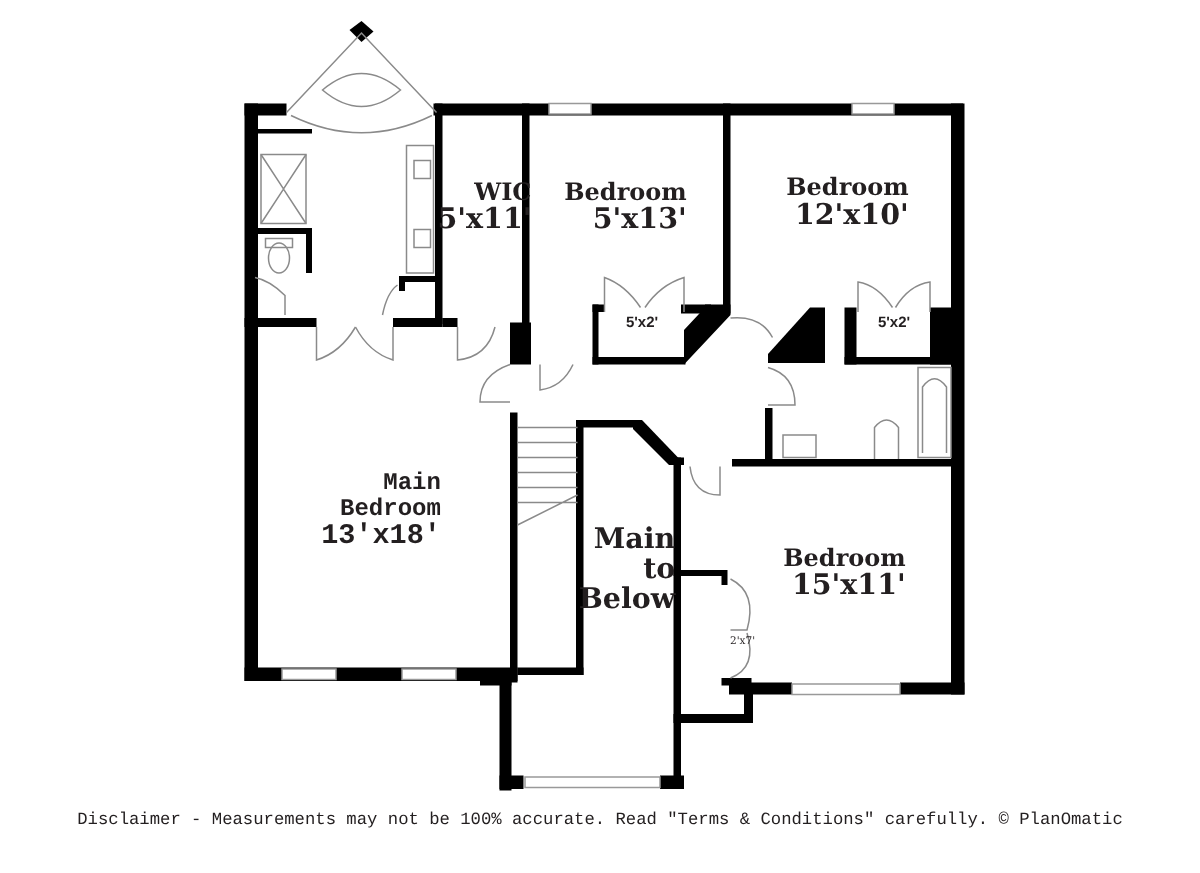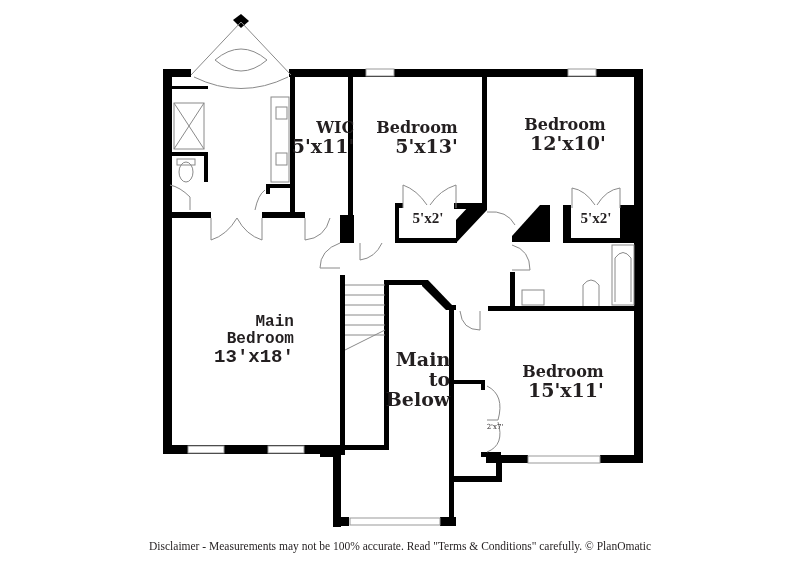--- a/index.html
+++ b/index.html
@@ -1,23 +1,23 @@
 <!DOCTYPE html>
 <html><head>
 <meta charset="utf-8">
 <style>
   html, body { margin: 0; padding: 0; background: #ffffff; }
   body { width: 800px; height: 582px; position: relative; overflow: hidden; font-family: "DejaVu Serif", serif; }
   #plan { position: absolute; left: 0; top: 0; width: 800px; height: 582px; }
   .label { position: absolute; text-align: right; color: #231f20; font-family: "DejaVu Serif", serif; font-weight: bold; line-height: 1.05; transform: translateX(-50%); white-space: nowrap; }
   .label .name { display: block; font-size: 16px; }
   .label .dim { display: block; font-size: 19px; }
-  .small { position: absolute; font-family: Liberation Serif, serif; font-weight: bold; color: #231f20; font-size: 15px; transform: translateX(-50%); white-space: nowrap; text-align: right; }
+  .small { position: absolute; font-family: Liberation Sans, sans-serif; font-weight: bold; color: #231f20; font-size: 10px; transform: translateX(-50%); white-space: nowrap; text-align: right; }
   .tiny { position: absolute; font-family: "DejaVu Serif", serif; color: #231f20; font-size: 7px; transform: translateX(-50%); white-space: nowrap; }
-  .disclaimer { position: absolute; left: 0; width: 800px; top: 540px; text-align: center; font-family: Liberation Serif, serif; font-size: 11.5px; color: #231f20; }
+  .disclaimer { position: absolute; left: 0; width: 800px; top: 540px; text-align: center; font-family: Liberation Mono, monospace; font-size: 11.5px; color: #231f20; }
 </style>
 </head>
 <body>
 
 <svg id="plan" viewBox="0 0 800 582" xmlns="http://www.w3.org/2000/svg">
   <g fill="#000">
 
     <rect x="163" y="69" width="9" height="385"></rect>
 
     <rect x="163" y="69" width="28" height="8"></rect>

